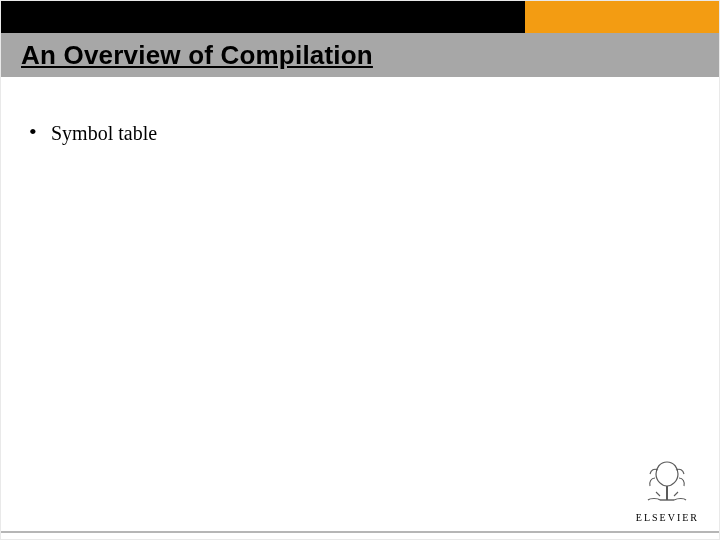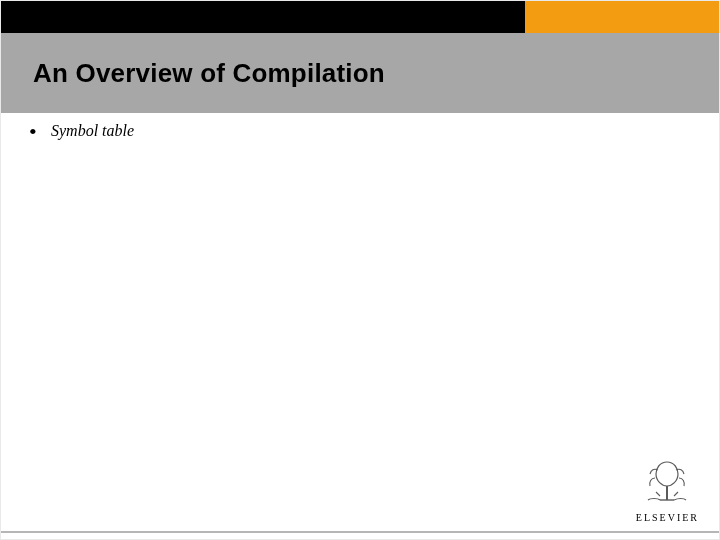--- a/index.html
+++ b/index.html
@@ -1,26 +1,26 @@
 <!DOCTYPE html>
 <html><head>
   <meta charset="utf-8">
   <style>
     * { margin: 0; padding: 0; box-sizing: border-box; }
     html, body { width: 720px; height: 540px; background: #fff; font-family: "Times New Roman", Times, serif; color: #000; overflow: hidden; }
     .slide { width: 720px; height: 540px; position: relative; border: 1px solid #e9e9e9; }
     .top-black { position: absolute; left: 0; right: 0; top: 0; height: 32px; background: #000; }
     .top-orange { position: absolute; right: 0; top: 0; width: 194px; height: 32px; background: #f39c12; }
-    .title-bar { position: absolute; left: 0; right: 0; top: 32px; height: 80px; background: #a7a7a7; display: flex; align-items: center; padding-left: 32px; }
+    .title-bar { position: absolute; left: 0; right: 0; top: 32px; height: 44px; background: #a7a7a7; display: flex; align-items: center; padding-left: 20px; text-decoration: underline; }
     .title { font-family: Arial, Helvetica, sans-serif; font-weight: 700; font-size: 26px; color: #000; letter-spacing: .2px; }
     .content { position: absolute; left: 26px; right: 26px; top: 120px; }
     .lvl1 { list-style: none; }
     .lvl1 > li { position: relative; padding-left: 24px; }
     .lvl1 > li::before { content: "\2022"; position: absolute; left: 2px; top: 0; font-size: 22px; line-height: 1; }
-    .lvl1 > li > .text { font-style: italic; font-size: 16px; line-height: 1.25; }
+    .lvl1 > li > .text { font-size: 20px; line-height: 1.25; }
     .lvl2 { list-style: none; margin-top: 14px; margin-left: 28px; }
     .lvl2 > li { position: relative; padding-left: 18px; font-size: 19px; line-height: 1.35; margin-bottom: 2px; }
     .lvl2 > li::before { content: "\2013"; position: absolute; left: 0; top: 0; }
     .logo-wrap { position: absolute; right: 20px; bottom: 16px; text-align: right; }
     .logo-mark { width: 58px; height: 54px; display: block; margin: 0 auto; }
     .logo-label { font-family: Georgia, "Times New Roman", serif; font-size: 10px; letter-spacing: 2px; color: #000; margin-top: 2px; }
     .bottom-line { position: absolute; left: 0; right: 0; bottom: 6px; height: 2px; background: #b6b6b6; }
   </style>
 </head>
 <body>

